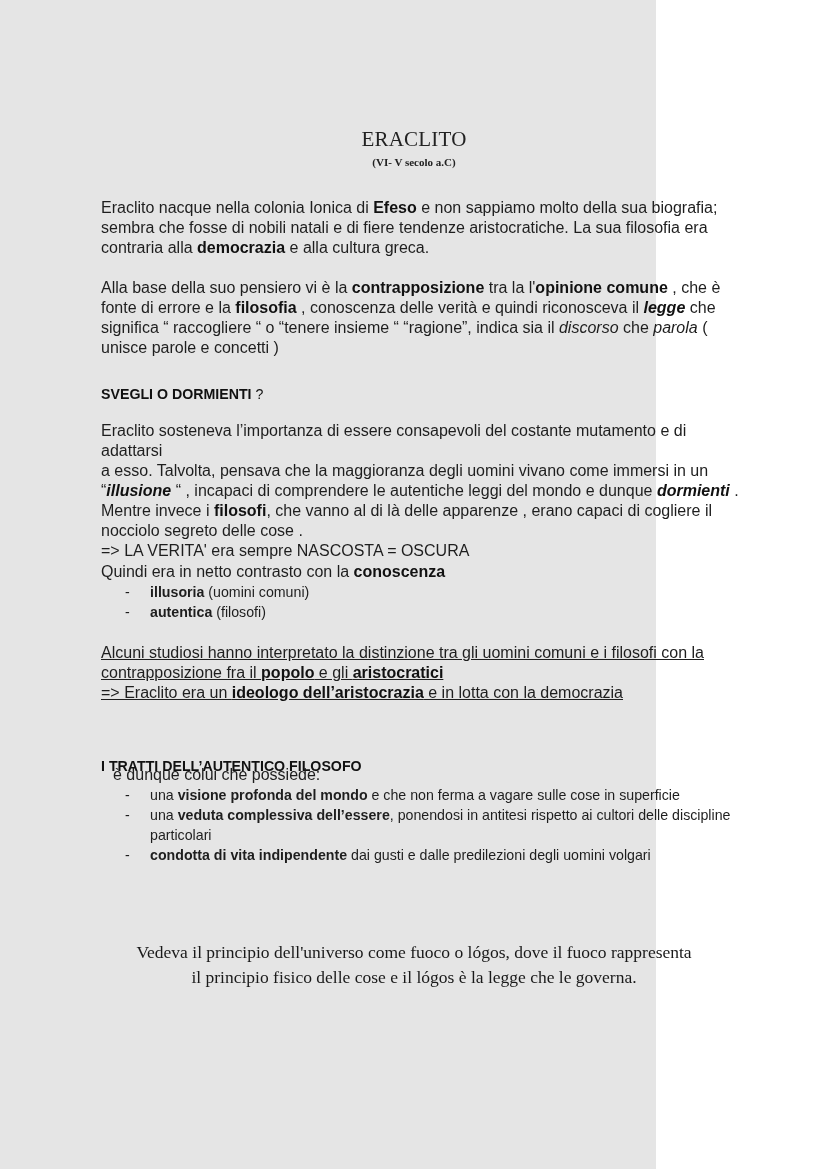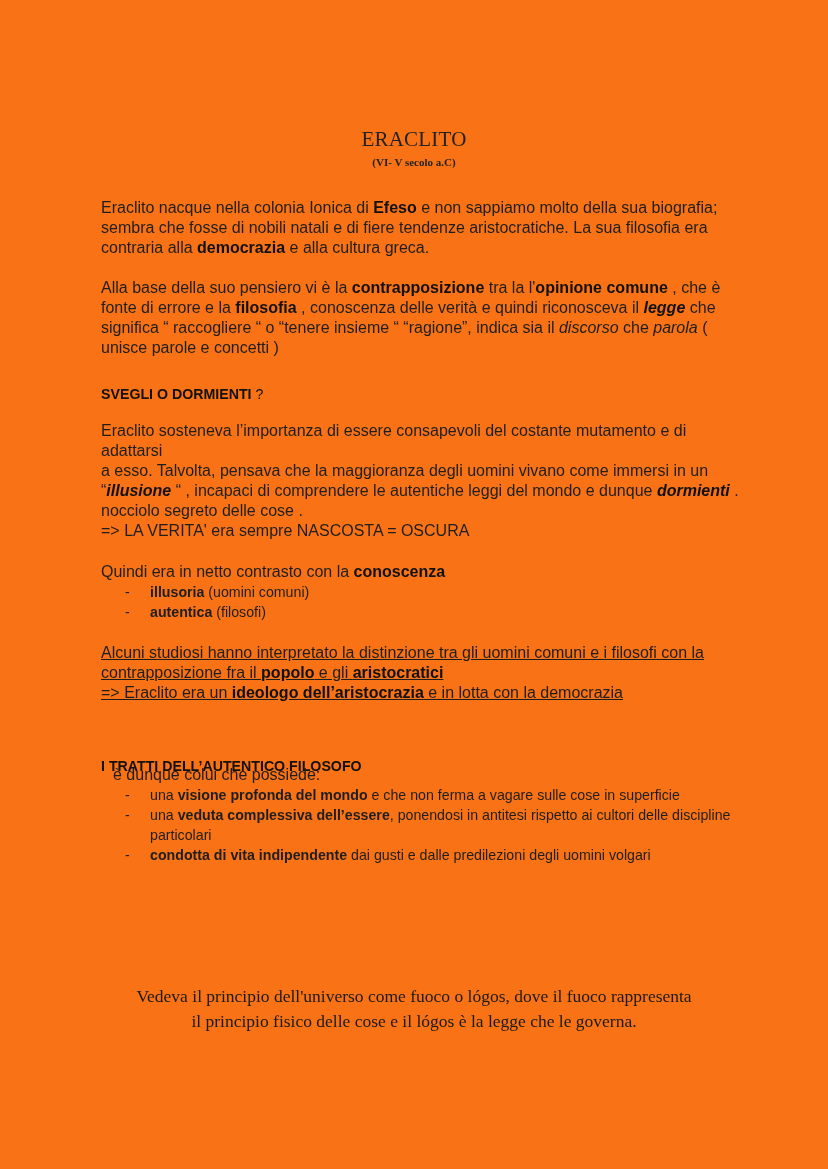--- a/index.html
+++ b/index.html
@@ -6,22 +6,22 @@
     html, body { width: 828px; height: 1169px; background: #ffffff; }
     body {
       position: relative;
       font-family: "Liberation Sans", sans-serif;
       color: #1a1a1a;
       overflow: hidden;
     }
     .page {
       position: absolute;
       left: 0; top: 0;
-      width: 828px; height: 1169px;
-      background: #f97316;
+      width: 656px; height: 1169px;
+      background: #e5e5e5;
     }
     .title {
       position: absolute;
       top: 127px;
       left: 0; width: 828px;
       text-align: center;
       font-family: "Liberation Serif", serif;
       font-size: 21px;
       color: #222;
       letter-spacing: 0.2px;
@@ -67,21 +67,21 @@
       position: relative;
       padding-left: 49px;
     }
     .list li .dash {
       position: absolute;
       left: 24px;
       top: 0;
     }
     .quote {
       position: absolute;
-      top: 984px;
+      top: 940px;
       left: 0; width: 828px;
       text-align: center;
       font-family: "Liberation Serif", serif;
       font-size: 17.5px;
       line-height: 25px;
       color: #1a1a1a;
     }
   </style>
 </head>
 <body>
@@ -103,20 +103,21 @@
     <div><span>significa “ raccogliere “ o “tenere insieme “ “ragione”, indica sia il </span><i>discorso</i><span> che </span><i>parola</i><span>  (</span></div>
     <div>unisce parole e concetti )</div>
   </div>
 
   <div class="heading" style="top:384px;"><span>SVEGLI O DORMIENTI</span><span class="plain"> ?</span></div>
 
   <div class="body-text" style="top:421px;">
     <div>Eraclito sosteneva l’importanza di essere consapevoli del costante mutamento e di adattarsi</div>
     <div>a esso. Talvolta, pensava che la maggioranza degli uomini vivano come immersi in un</div>
     <div><span>“</span><b><i>illusione</i></b><span> “ , incapaci di comprendere le autentiche leggi del mondo e dunque </span><b><i>dormienti</i></b><span> .</span></div>
+    <div><span>Mentre invece i </span><b>filosofi</b><span>, che vanno al di là delle apparenze , erano capaci di cogliere il</span></div>
     <div>nocciolo segreto delle cose .</div>
     <div>=&gt;  LA VERITA' era sempre NASCOSTA = OSCURA</div>
   </div>
 
   <div class="body-text" style="top:562px;"><span>Quindi era in netto contrasto con la </span><b>conoscenza</b></div>
   <ul class="list" style="top:582px;">
     <li><span class="dash">-</span><b>illusoria</b><span> (uomini comuni)</span></li>
     <li><span class="dash">-</span><b>autentica</b><span> (filosofi)</span></li>
   </ul>
 

